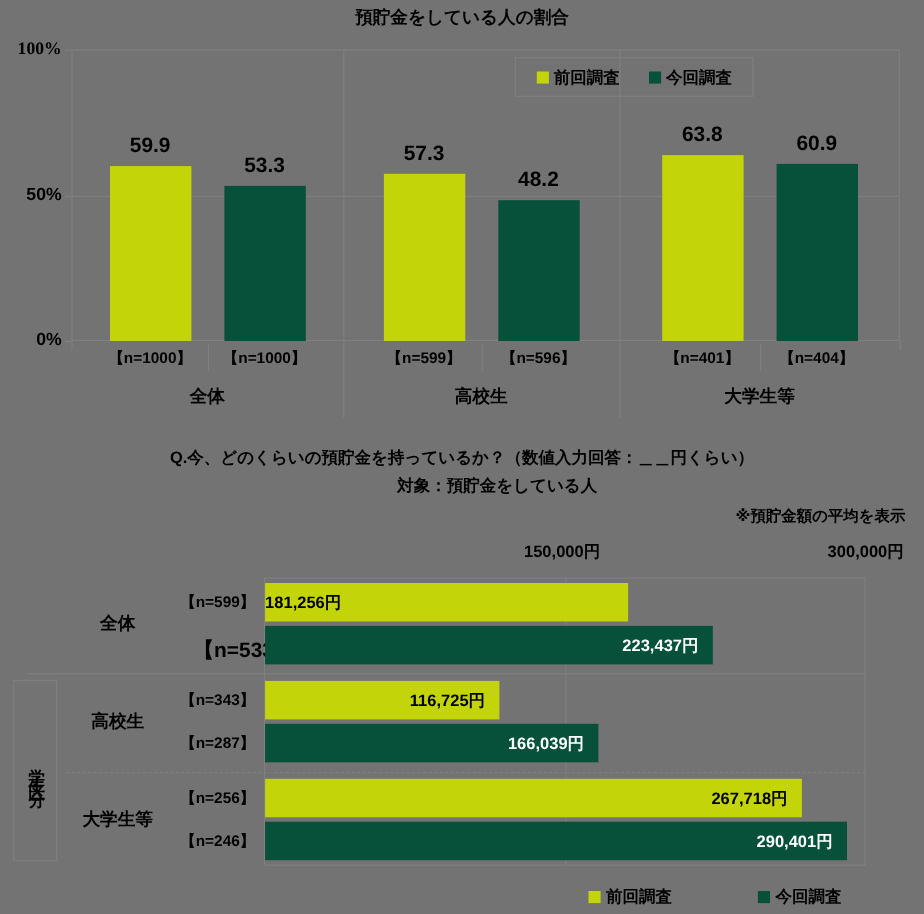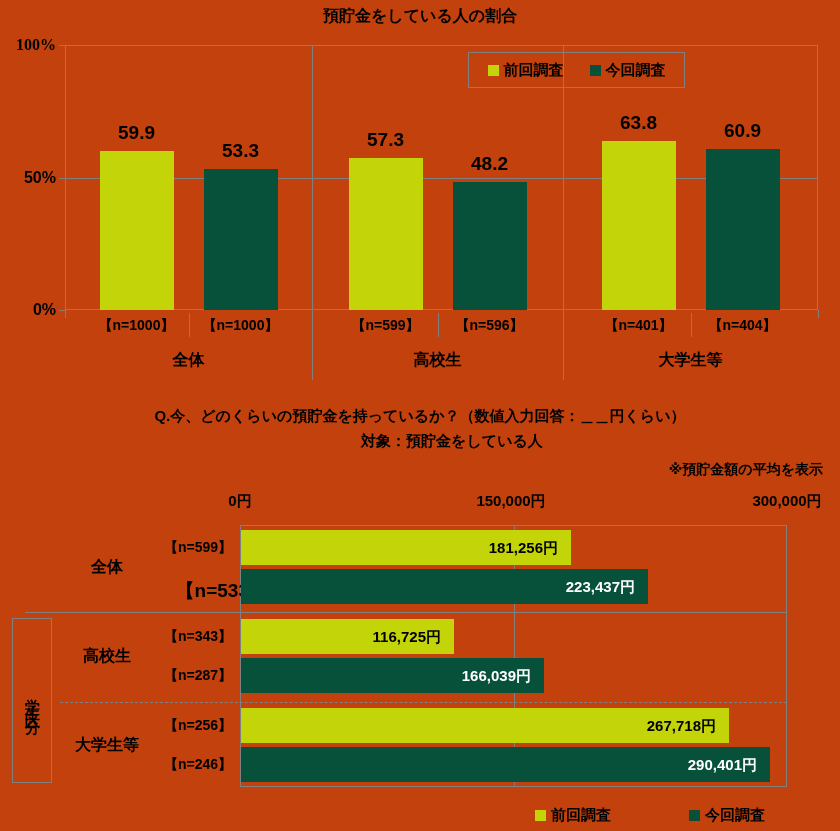--- a/index.html
+++ b/index.html
@@ -1,17 +1,17 @@
 <!DOCTYPE html>
 <html><head>
 <meta charset="utf-8">
 <style>
   html,body{margin:0;padding:0;background:#ffffff;}
   .canvas{
-    position:relative;width:840px;height:831px;background:#c2410c;overflow:hidden;
+    position:relative;width:840px;height:831px;background:#737373;overflow:hidden;
     font-family:"Liberation Sans","DejaVu Sans",sans-serif;font-weight:bold;color:#000;
   }
   .abs{position:absolute;}
   
   .top-title{left:0;top:6px;width:840px;font-size:16px;text-align:center;}
   .top-plot{left:65px;top:45px;width:753px;height:265px;border:1px solid #808080;box-sizing:border-box;}
   .legend-box{left:468px;top:52px;width:217px;height:36px;border:1px solid #808080;box-sizing:border-box;
     display:flex;align-items:center;justify-content:center;gap:26px;font-size:15px;}
   .legend-entry{display:flex;align-items:center;gap:5px;}
   .swatch{width:11px;height:11px;display:inline-block;}
@@ -87,29 +87,28 @@
   <div class="abs q-title2">対象：預貯金をしている人</div>
   <div class="abs q-note">※預貯金額の平均を表示</div>
 
   <div class="abs bottom-plot"></div>
 
   <div class="abs rowgroup-box">
     <span class="rowgroup-text">学生区分</span>
   </div>
 
   <div class="abs" id="bottom-layer" style="left:0;top:400px;width:840px;height:431px;">
-      <div style="position: absolute; left: 160px; top: 92px; width: 160px; font-size: 15px; text-align: center; white-space: nowrap;">0円</div>
       <div style="position: absolute; left: 431px; top: 92px; width: 160px; font-size: 15px; text-align: center; white-space: nowrap;">150,000円</div>
       <div style="position: absolute; left: 513.5px; top: 126px; width: 1px; height: 260px; background: rgb(128, 128, 128); z-index: 1;"></div>
       <div style="position: absolute; left: 707px; top: 92px; width: 160px; font-size: 15px; text-align: center; white-space: nowrap;">300,000円</div>
       <div style="position: absolute; left: 25px; top: 212px; width: 762px; height: 1px; background: rgb(128, 128, 128); z-index: 3;"></div>
       <div style="position: absolute; left: 60px; top: 302px; width: 727px; height: 0px; border-top: 1px dashed rgb(128, 128, 128); z-index: 3;"></div>
       <div style="position: absolute; left: 47px; top: 157px; width: 120px; font-size: 16px; text-align: center;">全体</div>
       <div style="position: absolute; left: 241px; top: 130px; width: 330px; height: 35px; background: rgb(195, 212, 8); z-index: 2;"></div>
-      <div style="position: absolute; left: 241px; top: 139px; width: 317px; font-size: 15px; text-align: right; color: rgb(0, 0, 0); z-index: 4; white-space: nowrap;">181,256円</div>
+      <div style="position: absolute; left: 241px; top: 139px; width: 317px; font-size: 15px; color: rgb(0, 0, 0); z-index: 4; white-space: nowrap;">181,256円</div>
       <div style="position: absolute; right: 608px; top: 139px; font-size: 14px; text-align: right; white-space: nowrap;">【n=599】</div>
       <div style="position: absolute; left: 241px; top: 169px; width: 407px; height: 35px; background: rgb(7, 80, 58); z-index: 2;"></div>
       <div style="position: absolute; left: 241px; top: 178px; width: 394px; font-size: 15px; text-align: right; color: rgb(255, 255, 255); z-index: 4; white-space: nowrap;">223,437円</div>
       <div style="position: absolute; right: 572px; top: 178px; font-size: 19px; text-align: right; white-space: nowrap;">【n=533】</div>
       <div style="position: absolute; left: 47px; top: 246px; width: 120px; font-size: 16px; text-align: center;">高校生</div>
       <div style="position: absolute; left: 241px; top: 219px; width: 213px; height: 35px; background: rgb(195, 212, 8); z-index: 2;"></div>
       <div style="position: absolute; left: 241px; top: 228px; width: 200px; font-size: 15px; text-align: right; color: rgb(0, 0, 0); z-index: 4; white-space: nowrap;">116,725円</div>
       <div style="position: absolute; right: 608px; top: 228px; font-size: 14px; text-align: right; white-space: nowrap;">【n=343】</div>
       <div style="position: absolute; left: 241px; top: 258px; width: 303px; height: 35px; background: rgb(7, 80, 58); z-index: 2;"></div>
       <div style="position: absolute; left: 241px; top: 267px; width: 290px; font-size: 15px; text-align: right; color: rgb(255, 255, 255); z-index: 4; white-space: nowrap;">166,039円</div>

